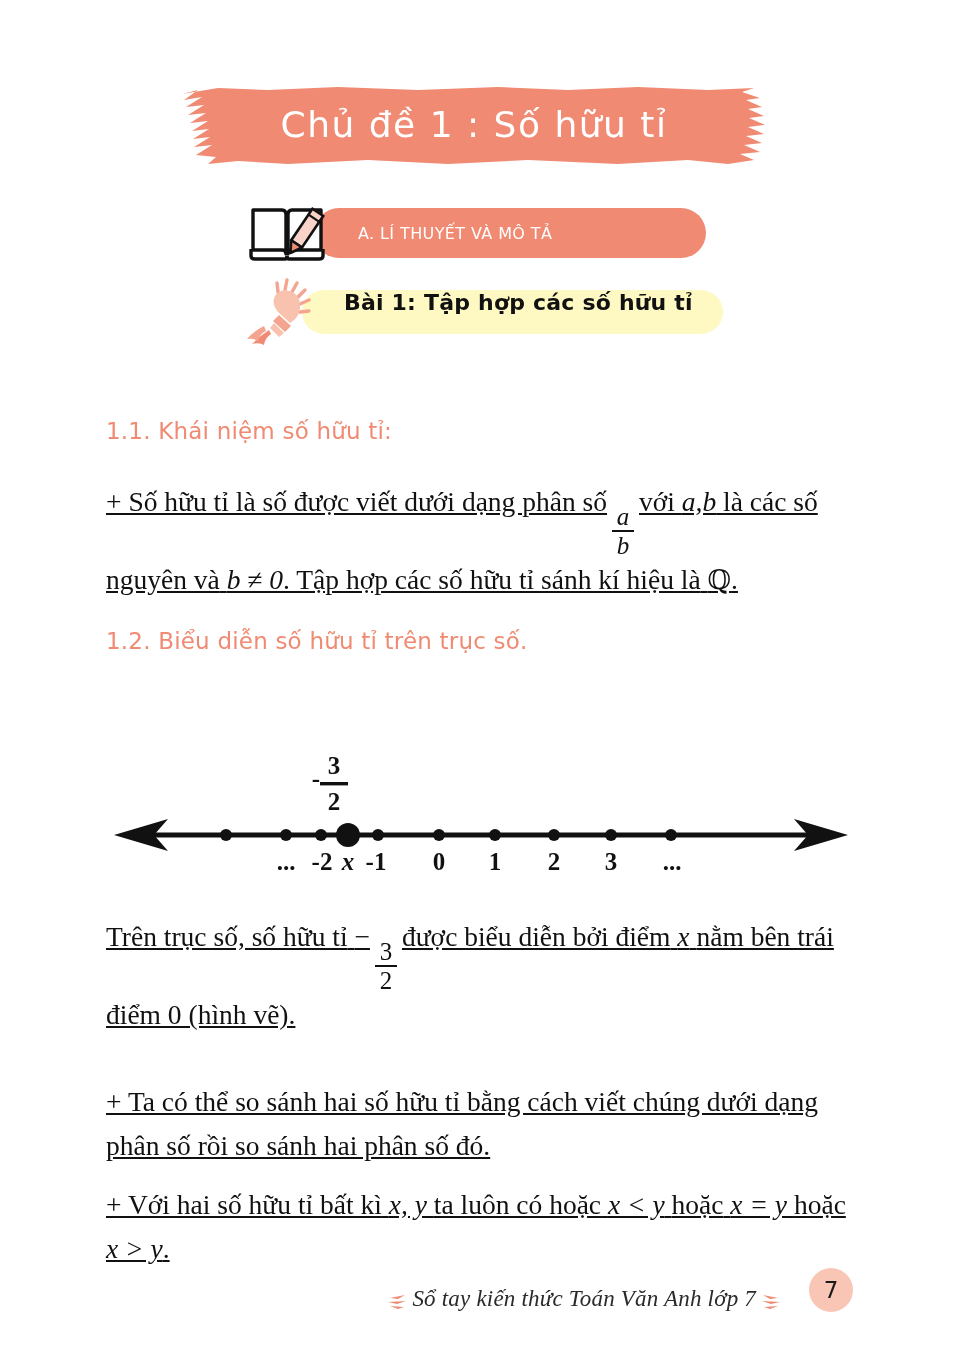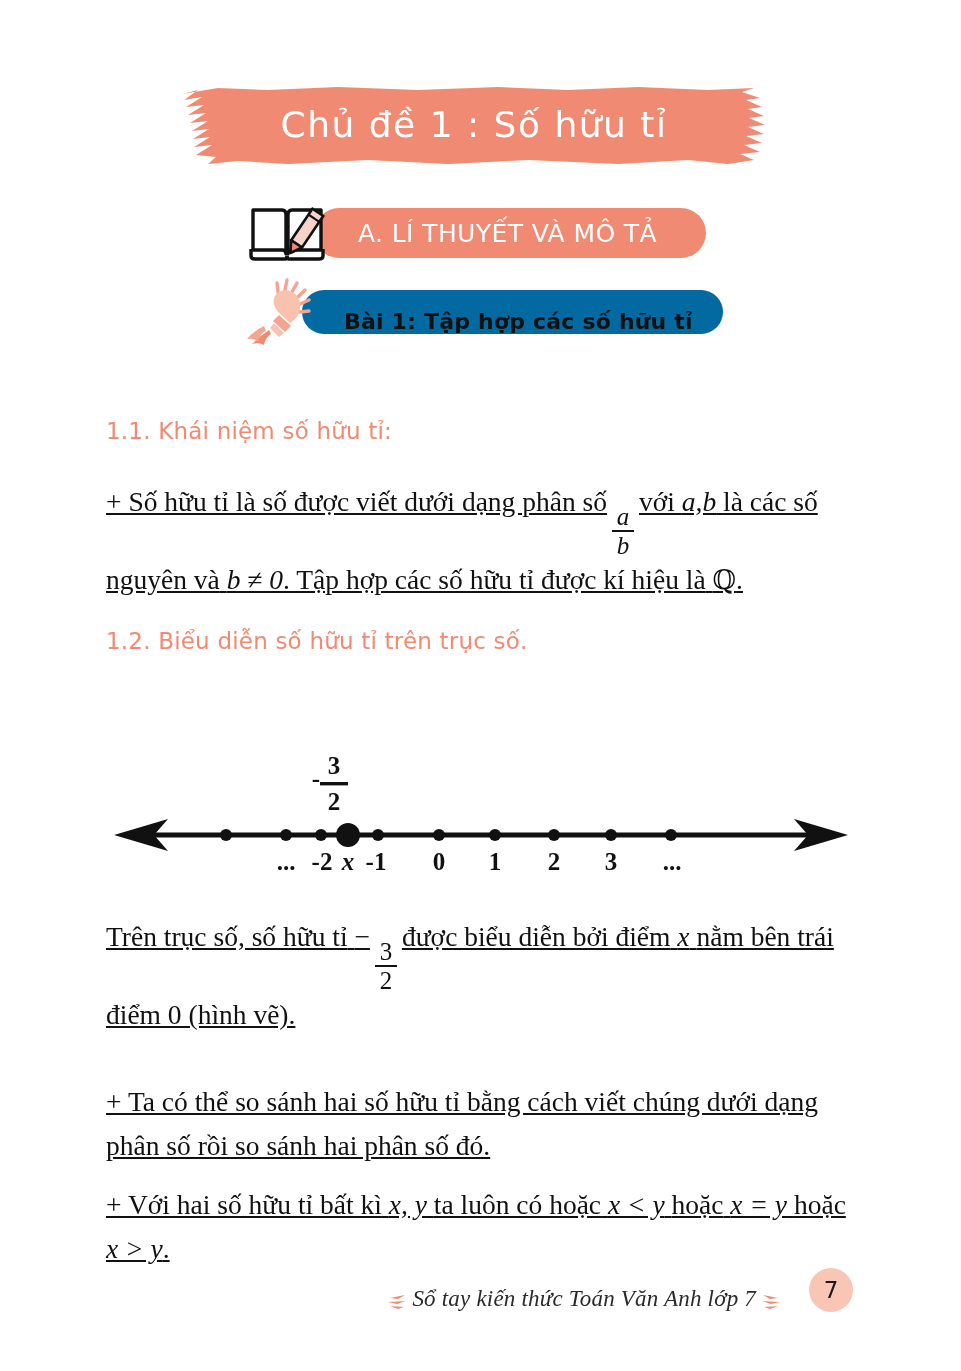--- a/index.html
+++ b/index.html
@@ -71,21 +71,21 @@
     border-radius: 26px;
     display: flex;
     align-items: center;
     padding: 0 34px 0 44px;
     box-sizing: border-box;
     min-width: 392px;
   }
   .sectionA-label {
     color: #ffffff;
     font-family: "DejaVu Sans", "Liberation Sans", sans-serif;
-    font-size: 25px;
+    font-size: 16px;
     letter-spacing: 0.4px;
     white-space: nowrap;
   }
 
   
   .bai-row {
     position: absolute;
     left: 240px;
     top: 276px;
     display: flex;
@@ -96,24 +96,24 @@
     position: relative;
     z-index: 3;
     width: 80px;
     height: 72px;
     flex: 0 0 auto;
   }
   .bai-pill {
     position: relative;
     margin-left: -18px;
     height: 44px;
-    background: #0369a1;
+    background: #fef9c3;
     border-radius: 22px;
     display: flex;
-    align-items: flex-end;
+    align-items: flex-start;
     padding: 0 30px 0 42px;
     box-sizing: border-box;
     min-width: 400px;
   }
   .bai-label {
     color: #111111;
     font-family: "DejaVu Sans", "Liberation Sans", sans-serif;
     font-size: 22px;
     font-weight: bold;
     letter-spacing: 0.2px;
@@ -296,21 +296,21 @@
   <div class="sub-heading">1.1. Khái niệm số hữu tỉ:</div>
   <div class="gap-lg"></div>
   <p class="para">
     <span>+ Số hữu tỉ là số được viết dưới dạng phân số</span><span class="frac">
         <span class="num">a</span>
         <span class="bar"></span>
         <span class="den">b</span>
       </span><span>với</span>
     <span class="mi">a,b</span>
     <span>là các số nguyên và</span>
-    <span class="mi nowrap">b ≠ 0</span><span>. Tập hợp các số hữu tỉ được kí hiệu là</span>
+    <span class="mi nowrap">b ≠ 0</span><span>. Tập hợp các số hữu tỉ sánh kí hiệu là</span>
     <span class="qset">ℚ</span><span>.</span>
   </p>
 
   <div class="gap-md"></div>
   <div class="sub-heading">1.2. Biểu diễn số hữu tỉ trên trục số.</div>
   <div class="gap-lg"></div>
 </div>
 
 <div class="numline-fig">
   <svg class="numline-svg" viewBox="0 0 750 150">

